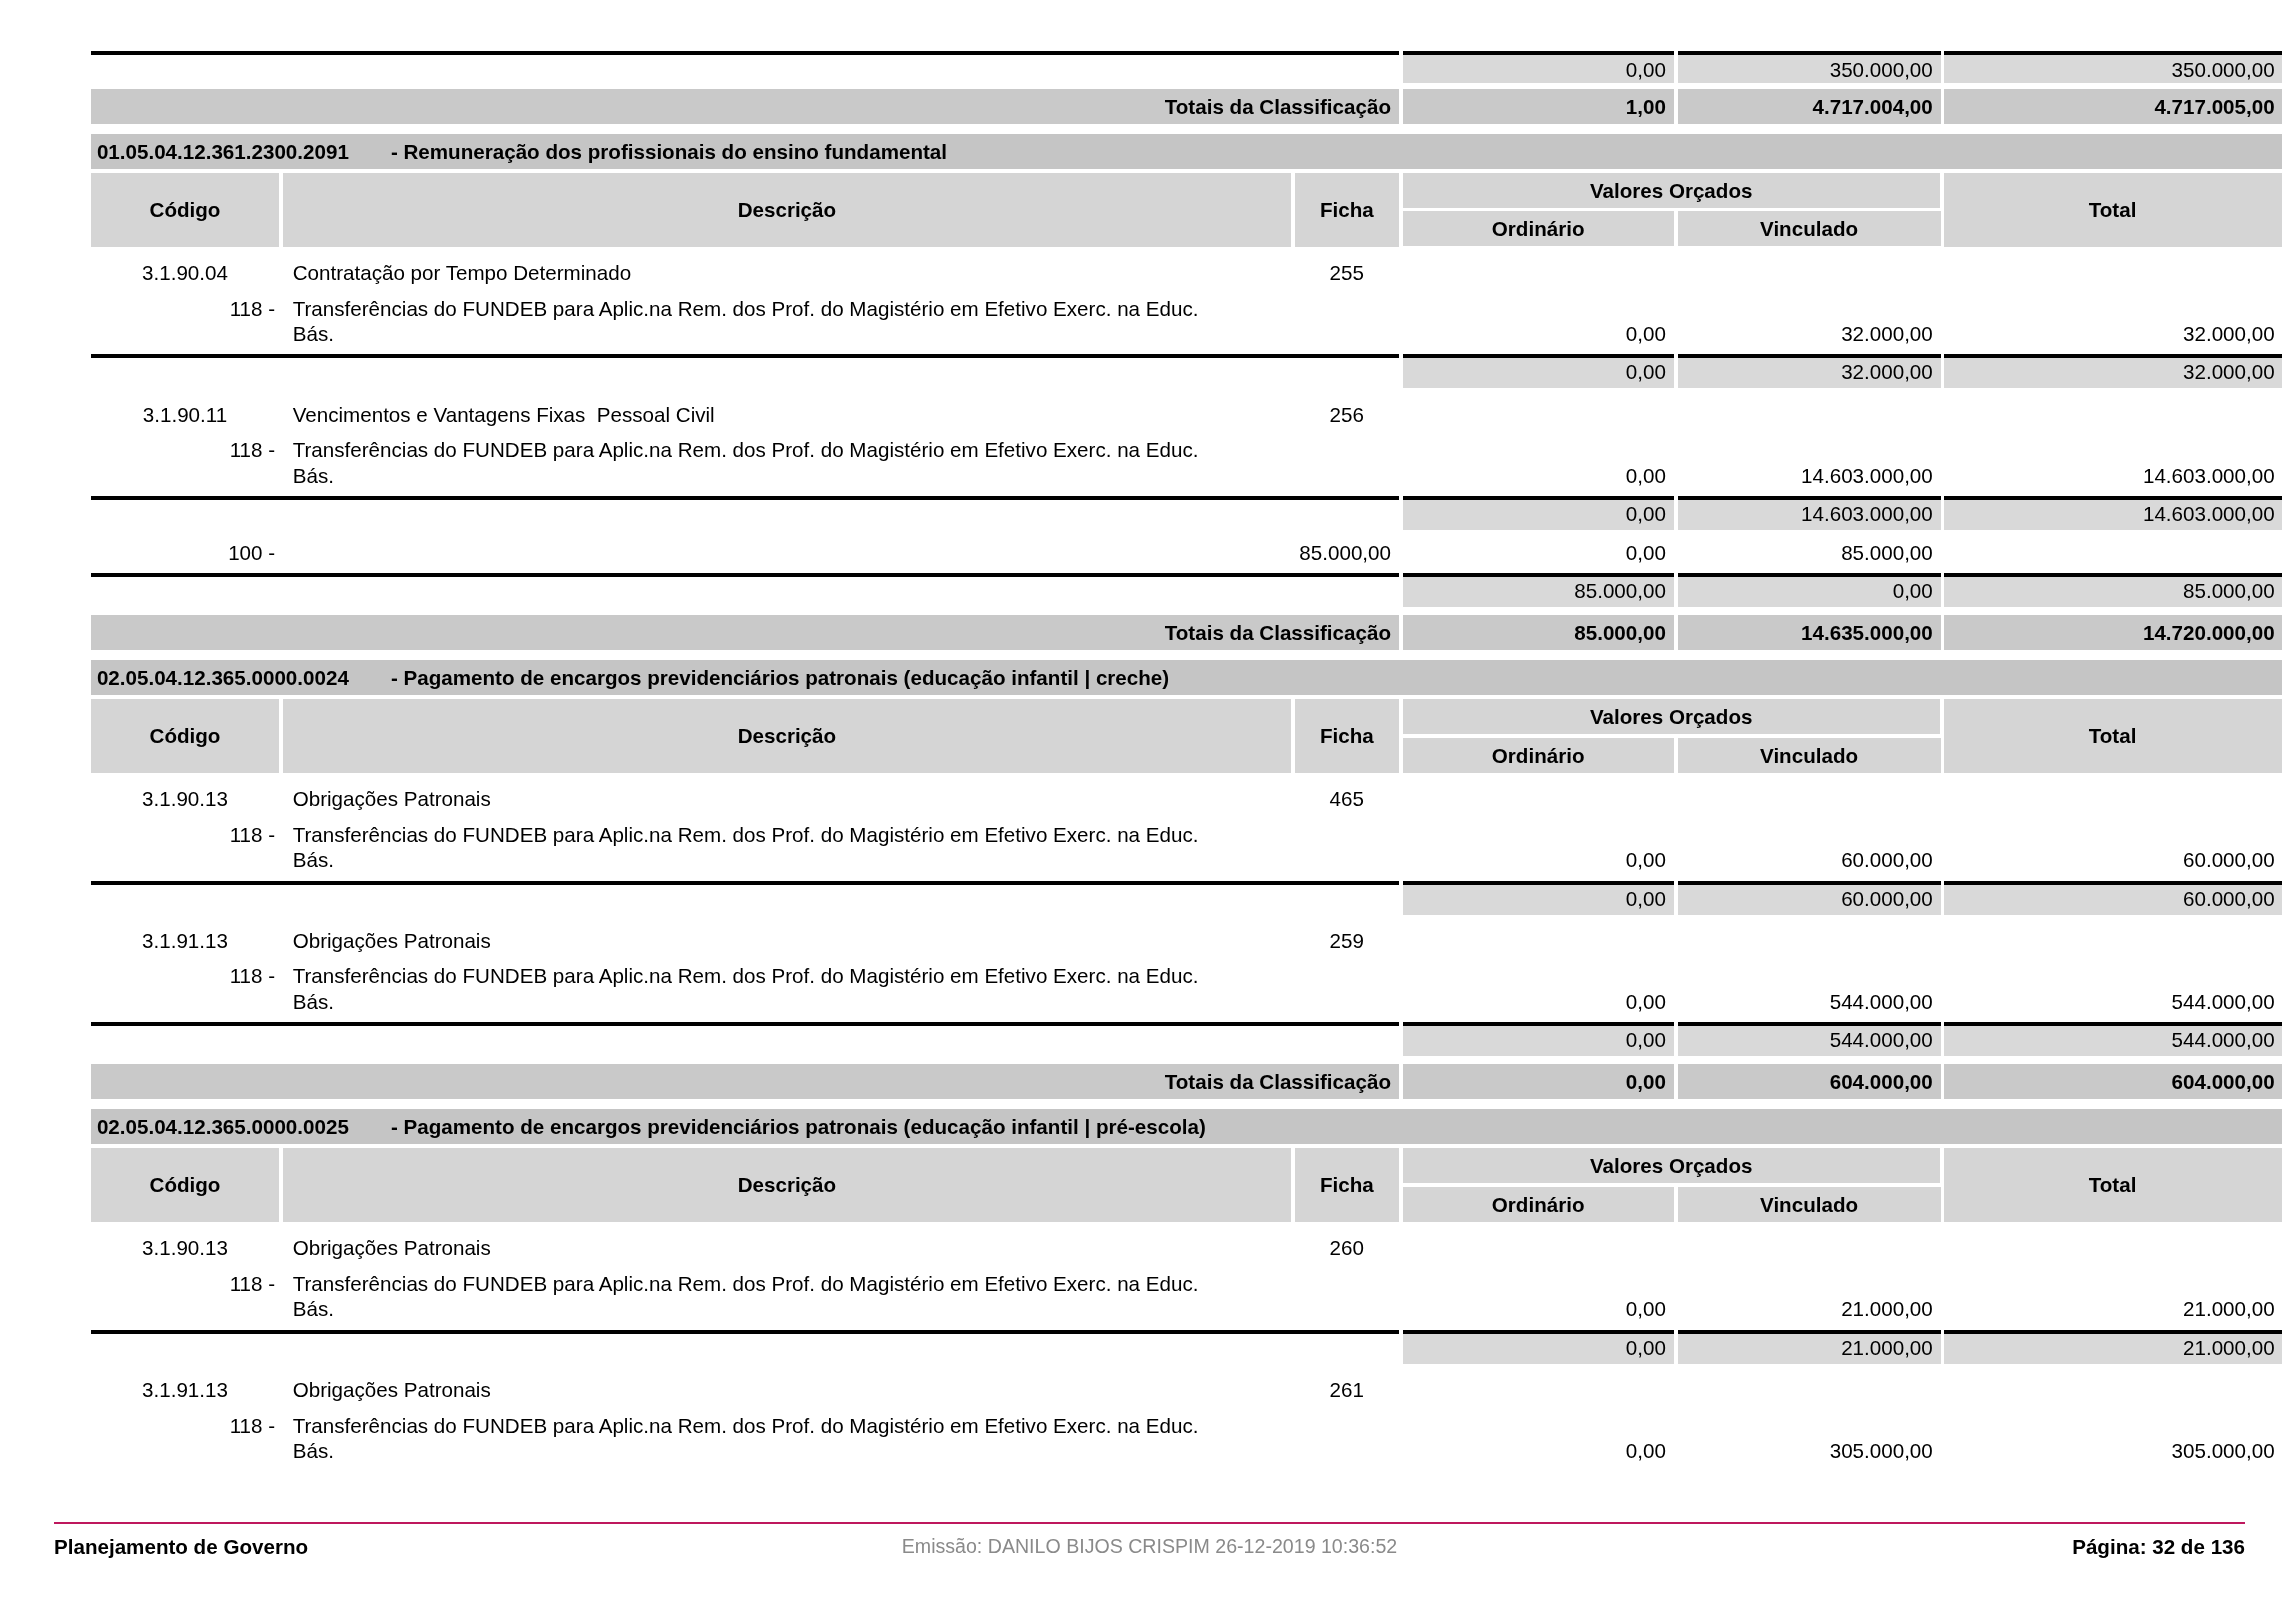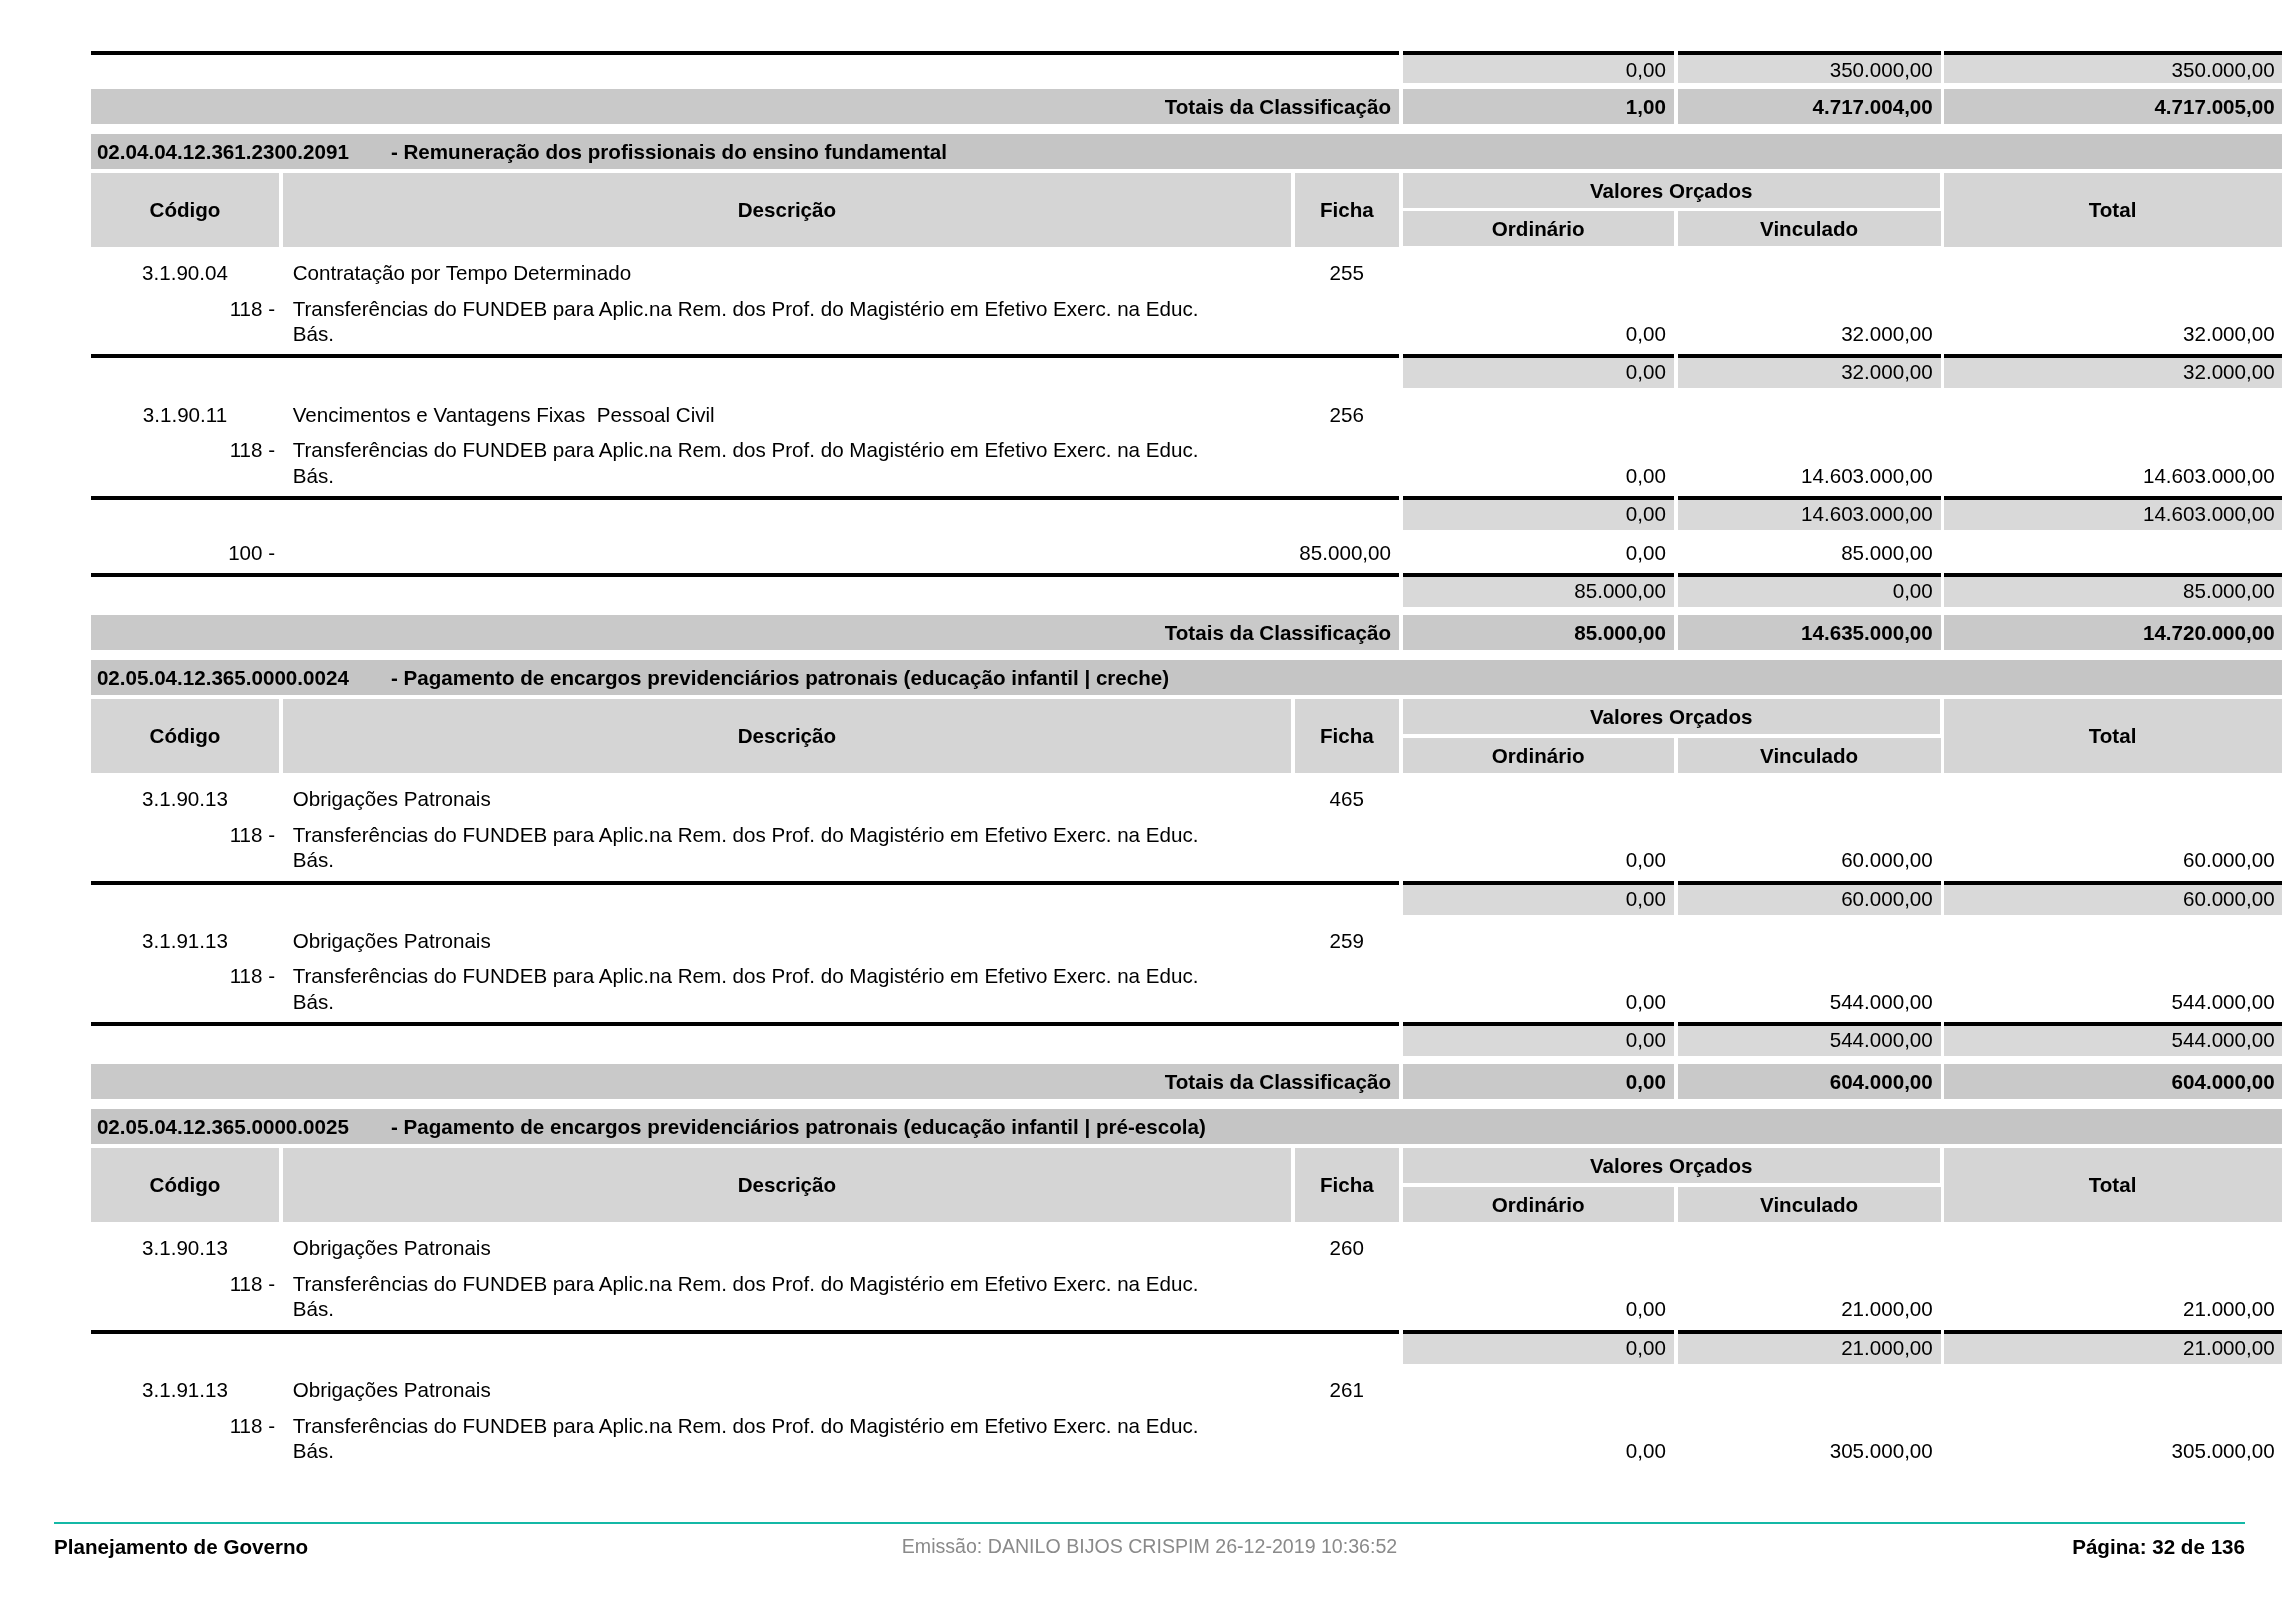--- a/index.html
+++ b/index.html
@@ -45,21 +45,21 @@
   .row-source .cell{line-height:25.5px;}
   .row-source .val{align-self:end;}
   .desc{padding-left:9.8px;white-space:pre-wrap;}
   .numcell{text-align:right;padding-right:3.9px;}
   .row-subtotal{margin-top:7.8px;}
   .row-subtotal .cell{height:34px;line-height:28px;border-top:4.9px solid #000;}
   .row-totais{margin-top:7.8px;}
   .row-totais .cell{height:35px;line-height:35px;font-weight:bold;}
 
   
-  .footer{position:absolute;left:54px;width:2191px;top:1522px;border-top:2px solid #14b8a6;
+  .footer{position:absolute;left:54px;width:2191px;top:1522px;border-top:2px solid #be185d;
           display:flex;align-items:flex-start;padding-top:10.8px;}
   .footer .f-left{flex:1;text-align:left;font-weight:bold;font-size:20.6px;}
   .footer .f-center{flex:2;text-align:center;color:#8a8a8a;font-size:19.6px;}
   .footer .f-right{flex:1;text-align:right;font-weight:bold;font-size:20.6px;}
 </style>
 </head>
 <body>
 
 <div class="page">
   <div class="content">
@@ -73,21 +73,21 @@
 
     <div class="grid row-b">
       <div class="cell span-left dkgray totlabel">Totais da Classificação</div>
       <div class="cell val dkgray">1,00</div>
       <div class="cell val dkgray">4.717.004,00</div>
       <div class="cell val dkgray">4.717.005,00</div>
     </div>
 
     <div id="sections">
         <div class="section-bar">
-          <span class="section-code">02.04.04.12.361.2300.2091</span>
+          <span class="section-code">01.05.04.12.361.2300.2091</span>
           <span class="section-title">- Remuneração dos profissionais do ensino fundamental</span>
         </div>
         <div class="grid5 thead">
           <div class="cell hcell h-full">Código</div>
           <div class="cell hcell h-full">Descrição</div>
           <div class="cell hcell h-full">Ficha</div>
           <div class="cell vals-wrap">
             <div class="hcell h-half">Valores Orçados</div>
             <div class="vals-bottom">
               <div class="hcell h-half">Ordinário</div>

